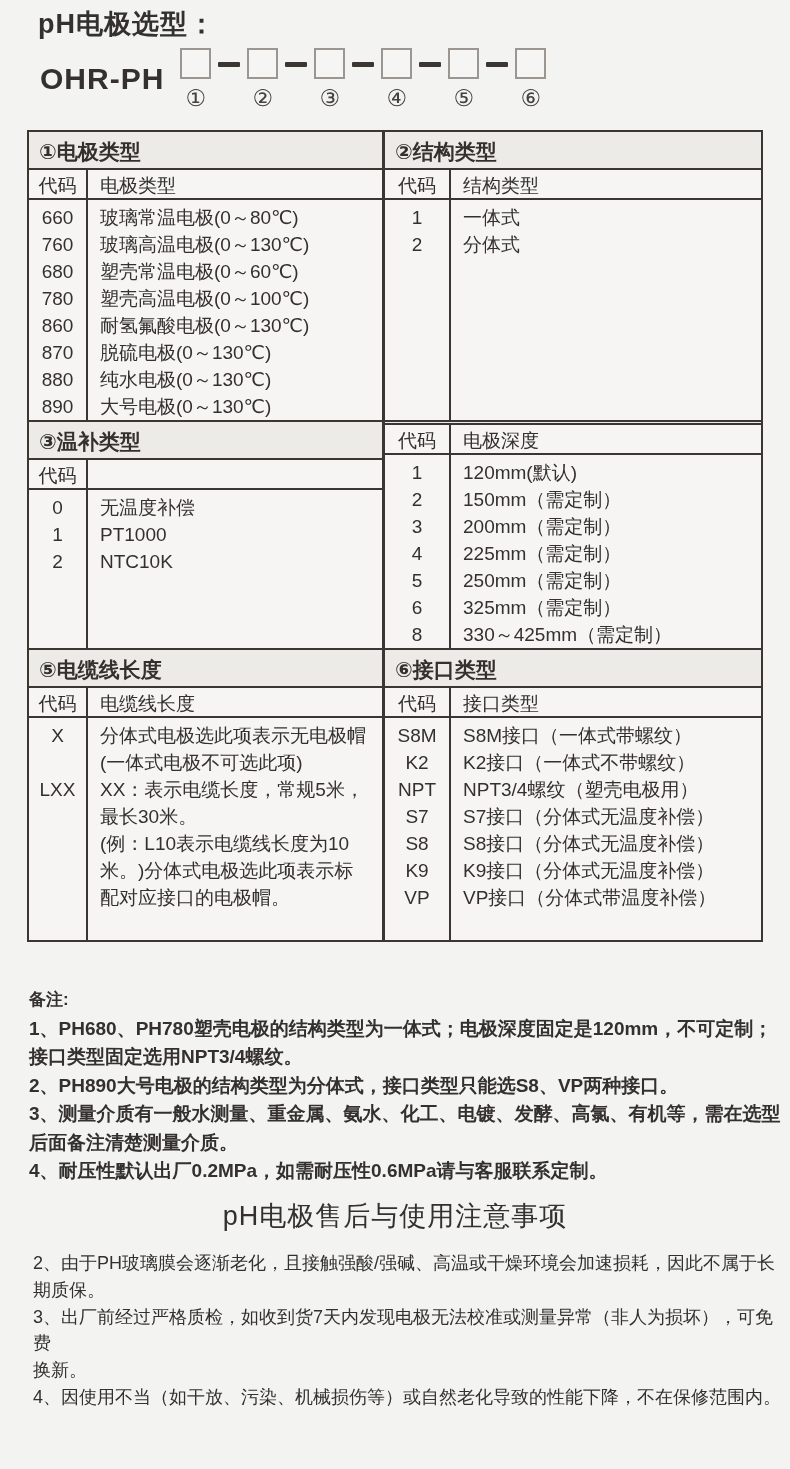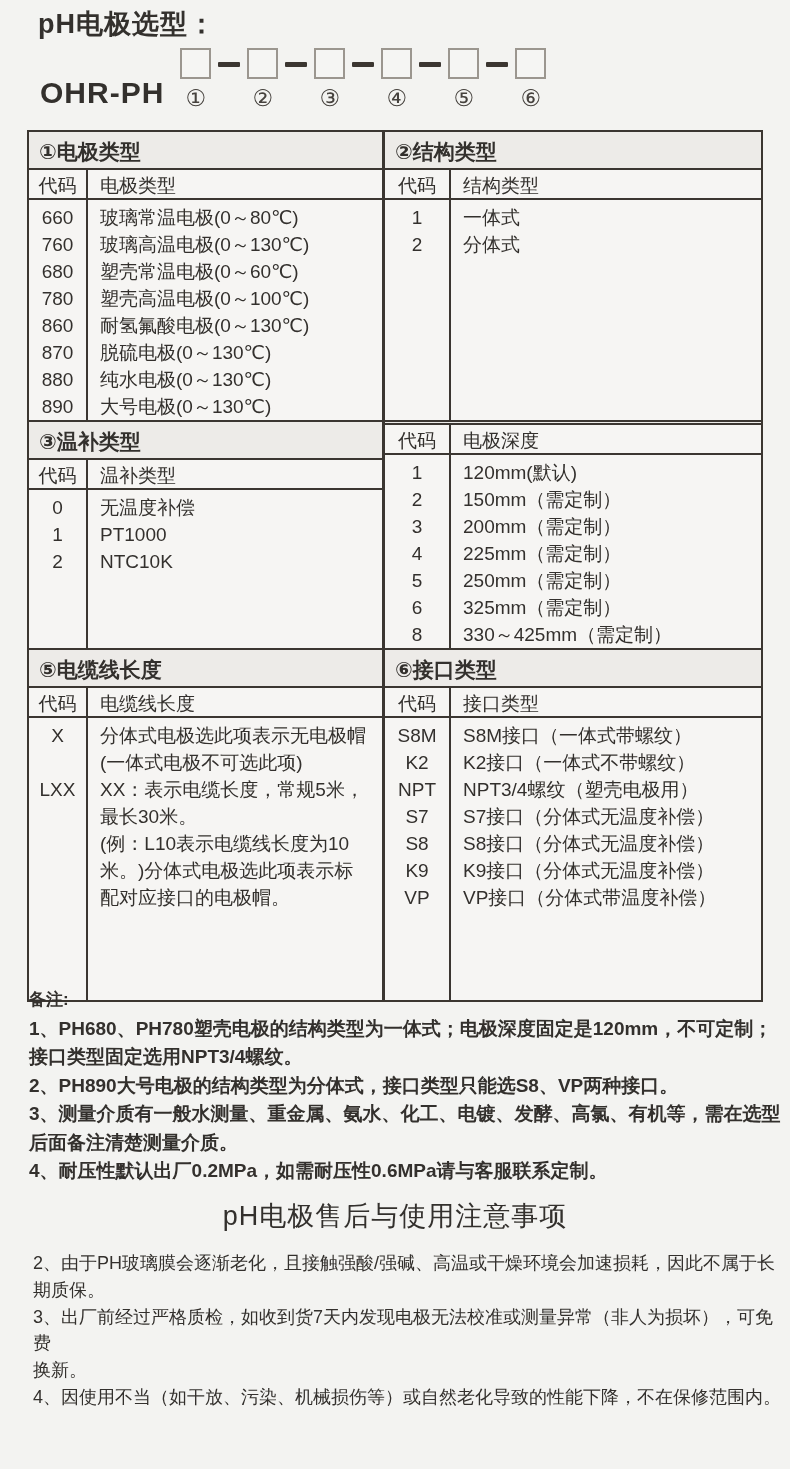--- a/index.html
+++ b/index.html
@@ -13,21 +13,21 @@
   }
   .page { position:relative; width:790px; height:1469px; }
 
   
   .page-title {
     position:absolute; left:38px; top:6px;
     font-size:27px; font-weight:bold; letter-spacing:1px;
   }
   .model-row {
     position:absolute; left:40px; top:48px;
-    display:flex; align-items:flex-end;
+    display:flex; align-items:center;
   }
   .model-prefix {
     font-size:30px; font-weight:bold; letter-spacing:1px;
     line-height:34px; margin-right:16px;
   }
   .slots { display:flex; }
   .slot { display:flex; align-items:flex-start; }
   .boxwrap { display:flex; flex-direction:column; align-items:center; }
   .code-box {
     width:31px; height:31px;
@@ -44,21 +44,21 @@
 
   
   .spec-table {
     position:absolute; left:27px; top:130px; width:736px;
     border:2.5px solid #3b3631; background:#f6f5f3;
   }
   .trow { display:grid; grid-template-columns:353px 1fr; }
   .trow + .trow { border-top:2.5px solid #3b3631; }
   .trow-a { height:288px; }
   .trow-b { height:228px; }
-  .trow-c { height:352px; }
+  .trow-c { height:292px; }
   .sec { display:flex; flex-direction:column; --codew:57px; overflow:hidden; }
   .sec.right { border-left:3px solid #3b3631;justify-content:flex-end; --codew:64px; }
   .sec-title {
     background:#edebe8;
     border-bottom:2px solid #3b3631;
     font-size:21px; font-weight:bold;
     padding:6px 10px 5px 10px; height:38px;
   }
   .sec-main { position:relative; flex:1; display:flex; flex-direction:column; }
   .sec-main::after {
@@ -239,21 +239,20 @@
         </div>
       </section>
     </div>
 
     <div class="trow trow-b">
       <section class="sec left">
         <div class="sec-title">③温补类型</div>
         <div class="sec-main">
           <div class="sec-head">
             <div class="code-col">代码</div>
-            <div class="desc-col">温补类型</div>
           </div>
           <div class="sec-body">
 
               <div class="trdata">
                 <div class="code-col">0</div>
                 <div class="desc-col">无温度补偿</div>
               </div>
 
               <div class="trdata">
                 <div class="code-col">1</div>

